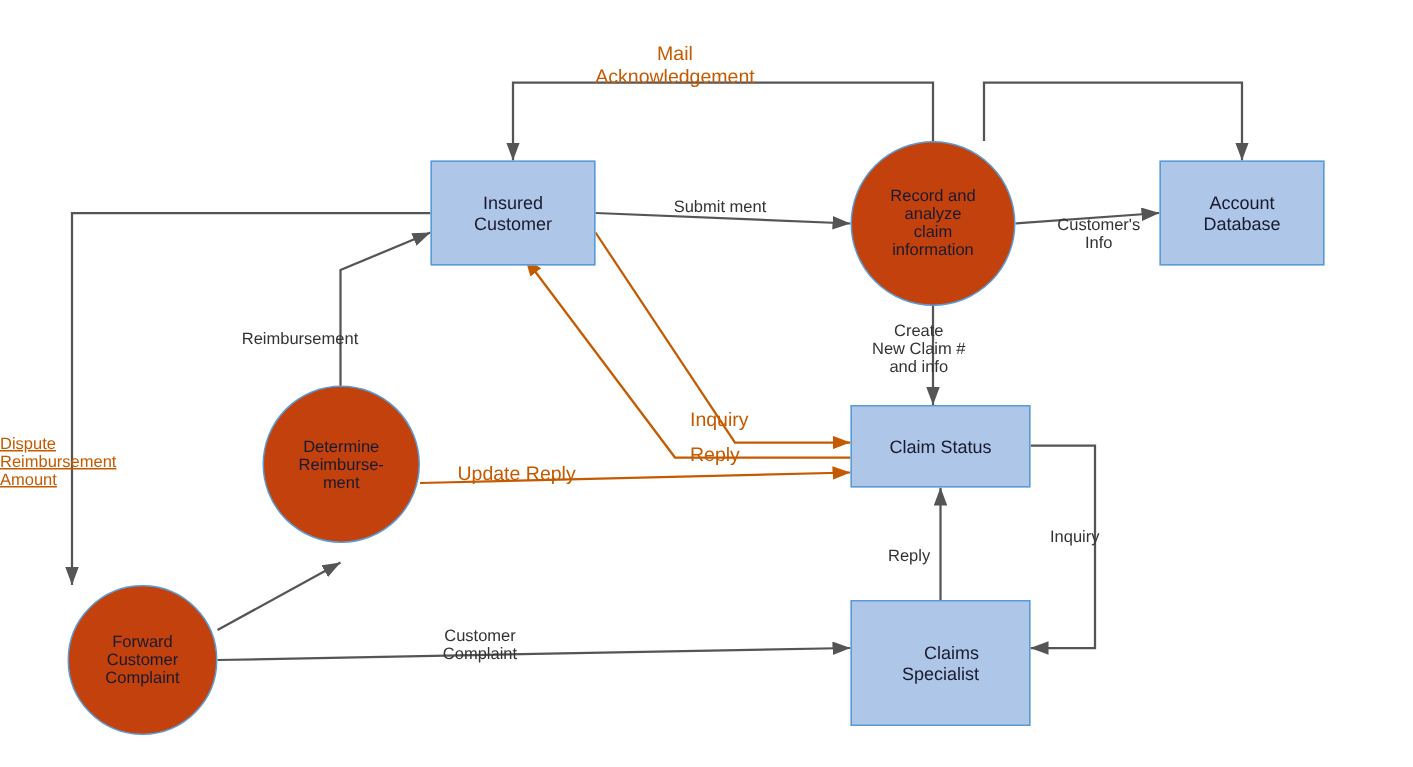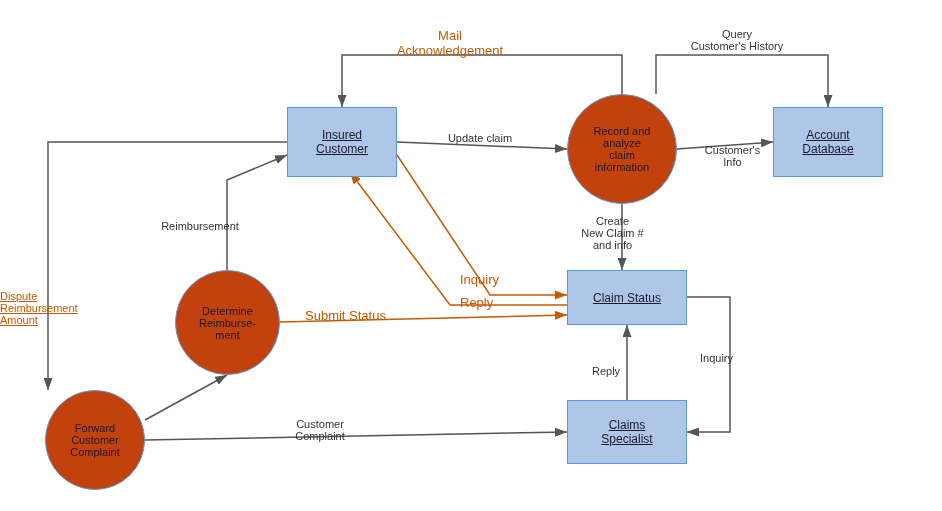--- a/index.html
+++ b/index.html
@@ -21,21 +21,20 @@
     .node-rect {
       position: absolute;
       background: #aec6e8;
       border: 1.5px solid #5b9bd5;
       display: flex;
       align-items: center;
       justify-content: center;
       text-align: center;
       font-size: 12px;
       color: #1a1a2e;
-      text-decoration: underline;
     }
     .node-circle {
       position: absolute;
       background: #c2410c;
       border: 1.5px solid #5b9bd5;
       border-radius: 50%;
       display: flex;
       align-items: center;
       justify-content: center;
       text-align: center;
@@ -120,62 +119,59 @@
   </div>
 
   <div class="node-rect" style="left:567px; top:270px; width:120px; height:55px;">
     <span>Claim Status</span>
   </div>
 
   <div class="node-rect" style="left:773px; top:107px; width:110px; height:70px;">
     <span>Account<br>Database</span>
   </div>
 
-  <div class="node-circle" style="left:175px; top:270px; width:105px; height:105px;">
+  <div class="node-circle" style="left:175px; top:257px; width:105px; height:105px;">
     <span>Determine<br>Reimburse-<br>ment</span>
   </div>
 
   <div class="node-circle" style="left:45px; top:390px; width:100px; height:100px;">
     <span>Forward<br>Customer<br>Complaint</span>
   </div>
 
-  <div class="node-rect" style="left:567px; top:400px; width:120px; height:64px;">
+  <div class="node-rect" style="left:567px; top:400px; width:120px; height:84px;text-align:right;">
     <span>Claims<br>Specialist</span>
   </div>
 
   <div class="label-orange" style="left:390px; top:28px; width:120px;">
     <span>Mail<br>Acknowledgement</span>
   </div>
 
-  <div class="label" style="left:672px; top:28px; width:130px;">
-    <span>Query<br>Customer's History</span>
-  </div>
 
   <div class="label" style="left:435px; top:132px; width:90px;">
-    <span>Update claim</span>
+    <span>Submit ment</span>
   </div>
 
   <div class="label" style="left:695px; top:144px; width:75px;">
     <span>Customer's<br>Info</span>
   </div>
 
   <div class="label" style="left:555px; top:215px; width:115px; text-align:center;">
     <span>Create<br>New Claim #<br>and info</span>
   </div>
 
   <div class="label-orange" style="left:460px; top:272px;">
     <span>Inquiry</span>
   </div>
 
   <div class="label-orange" style="left:460px; top:295px;">
     <span>Reply</span>
   </div>
 
   <div class="label-orange" style="left:305px; top:308px;">
-    <span>Submit Status</span>
+    <span>Update Reply</span>
   </div>
 
   <div class="label" style="left:155px; top:220px; width:90px;">
     <span>Reimbursement</span>
   </div>
 
   <div class="label" style="left:0px; top:290px; width:80px; color:#c55a00; text-align:left;text-decoration:underline;">
     <span>Dispute<br>Reimbursement<br>Amount</span>
   </div>
 

